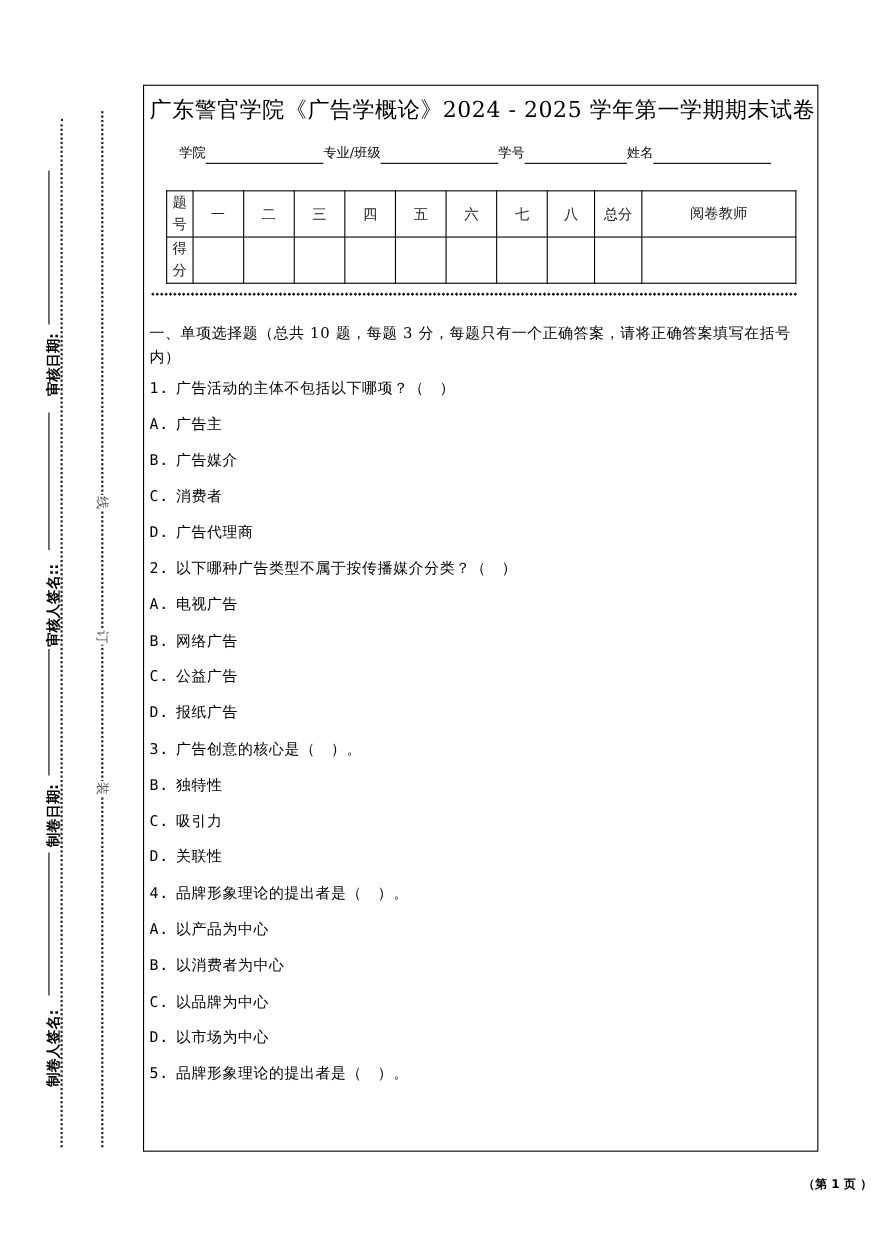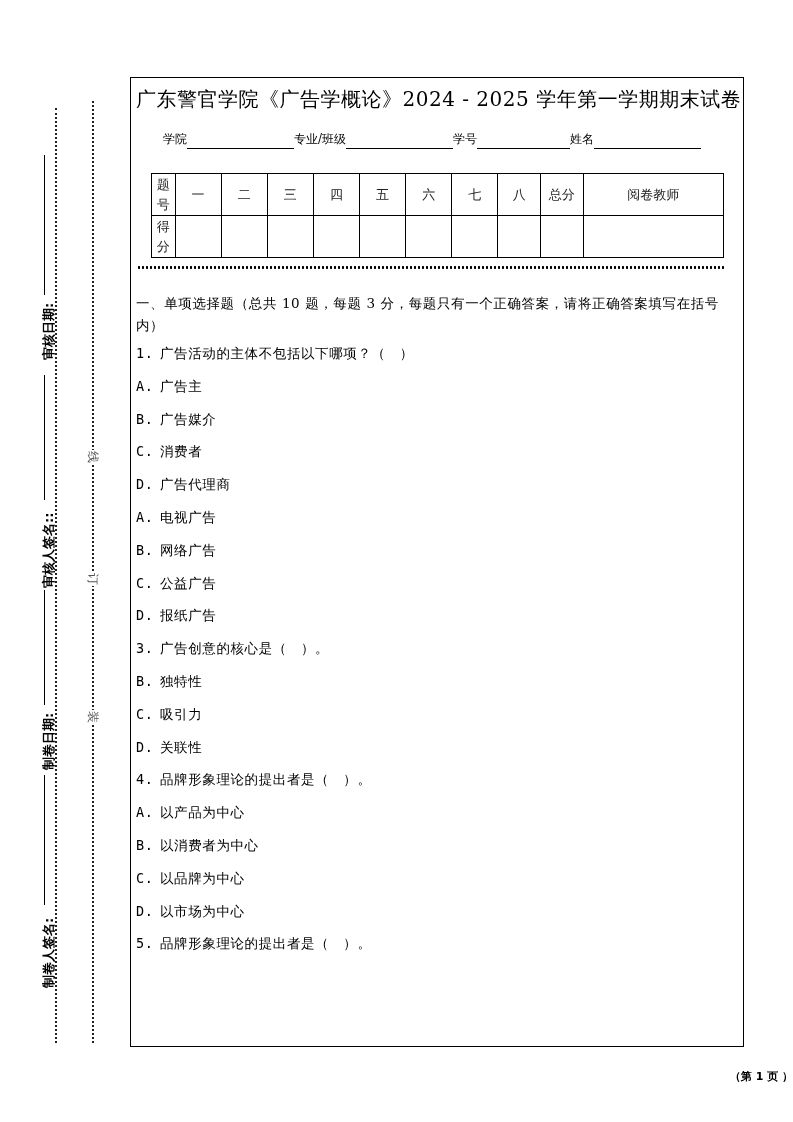--- a/index.html
+++ b/index.html
@@ -120,20 +120,21 @@
 
 <div class="content">
   <div class="section-head">一、单项选择题（总共 10 题，每题 3 分，每题只有一个正确答案，请将正确答案填写在括号内）</div>
 
   <div class="line"><span class="num">1.</span><span>广告活动的主体不包括以下哪项？（　）</span></div>
   <div class="line"><span class="num">A.</span><span>广告主</span></div>
   <div class="line"><span class="num">B.</span><span>广告媒介</span></div>
   <div class="line"><span class="num">C.</span><span>消费者</span></div>
   <div class="line"><span class="num">D.</span><span>广告代理商</span></div>
 
+  <div class="line"><span class="num">2.</span><span>以下哪种广告类型不属于按传播媒介分类？（　）</span></div>
   <div class="line"><span class="num">A.</span><span>电视广告</span></div>
   <div class="line"><span class="num">B.</span><span>网络广告</span></div>
   <div class="line"><span class="num">C.</span><span>公益广告</span></div>
   <div class="line"><span class="num">D.</span><span>报纸广告</span></div>
 
   <div class="line"><span class="num">3.</span><span>广告创意的核心是（　）。</span></div>
   <div class="line"><span class="num">B.</span><span>独特性</span></div>
   <div class="line"><span class="num">C.</span><span>吸引力</span></div>
   <div class="line"><span class="num">D.</span><span>关联性</span></div>
 

